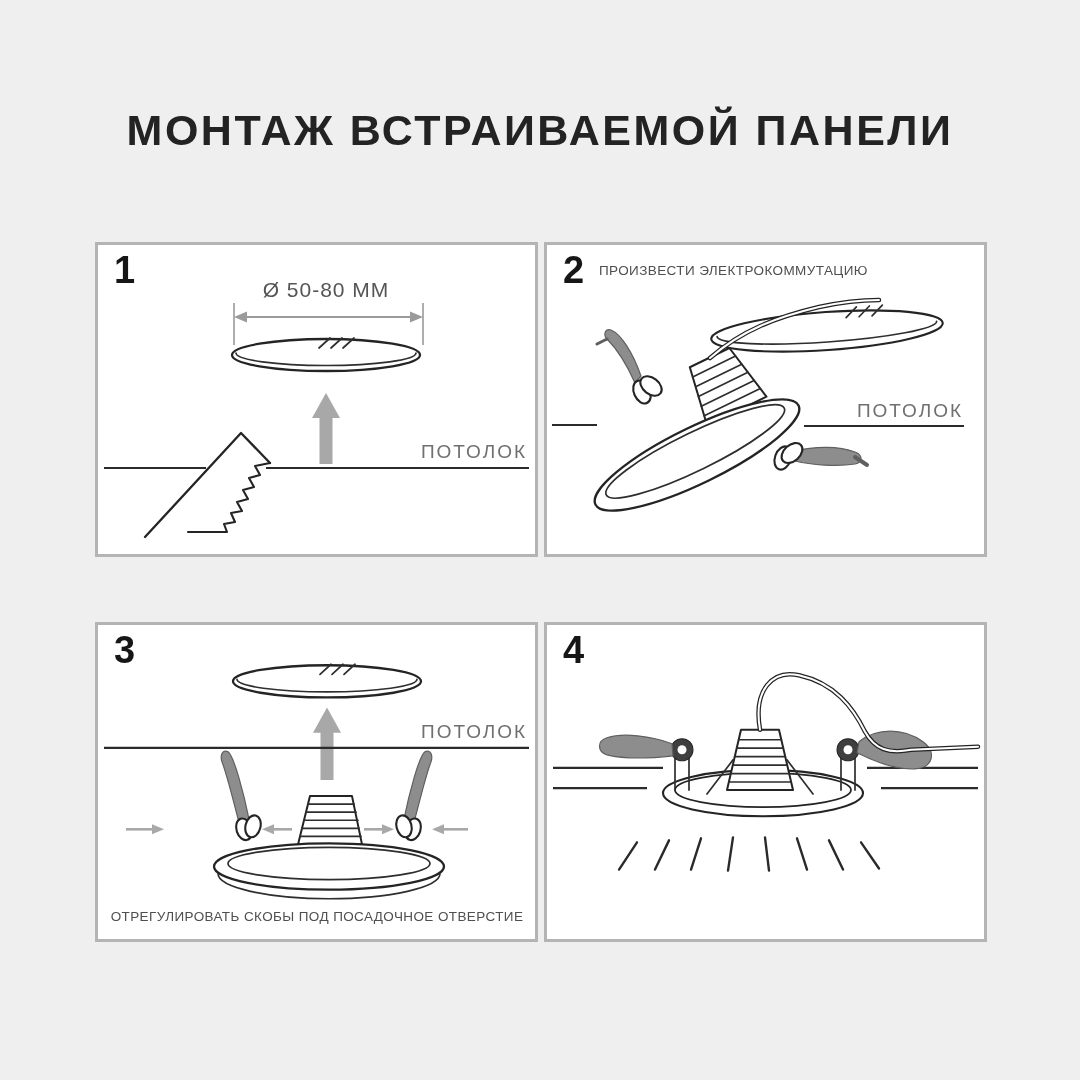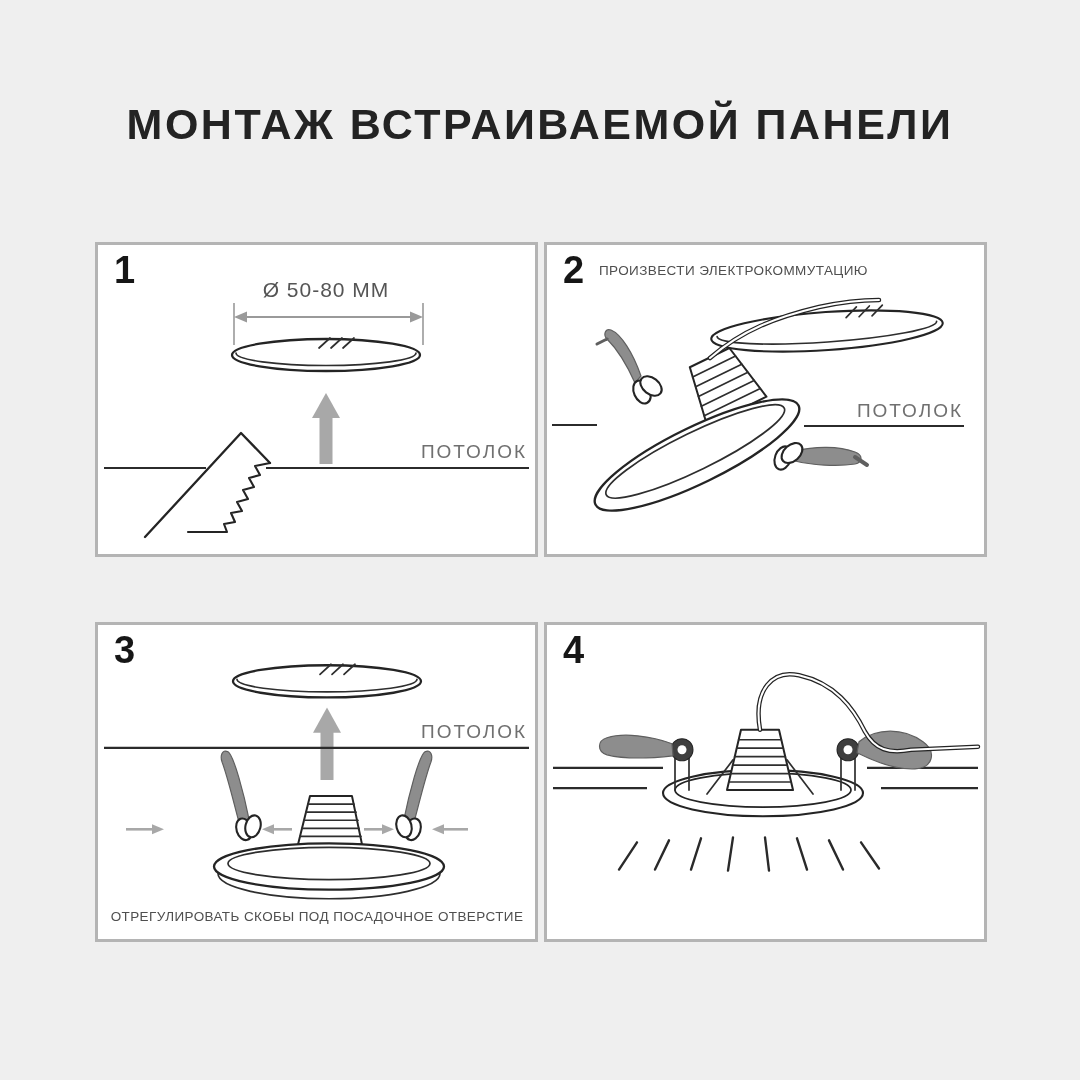--- a/index.html
+++ b/index.html
@@ -1,21 +1,21 @@
 <!DOCTYPE html>
 <html><head>
 <meta charset="utf-8">
 <style>
   html,body{margin:0;padding:0;}
   .canvas{
     position:relative;width:1080px;height:1080px;overflow:hidden;
     background:#efefef;font-family:"Liberation Sans",sans-serif;
   }
   .title{
-    position:absolute;top:100px;left:0;width:1080px;text-align:center;
+    position:absolute;top:106px;left:0;width:1080px;text-align:center;
     font-size:43px;font-weight:bold;letter-spacing:2.5px;color:#232323;
     margin:0;white-space:nowrap;
   }
   .step{
     position:absolute;background:#ffffff;border:3px solid #b4b4b4;box-sizing:border-box;
   }
   #step1{left:95px;top:242px;width:443px;height:315px;}
   #step2{left:544px;top:242px;width:443px;height:315px;}
   #step3{left:95px;top:622px;width:443px;height:320px;}
   #step4{left:544px;top:622px;width:443px;height:320px;}

